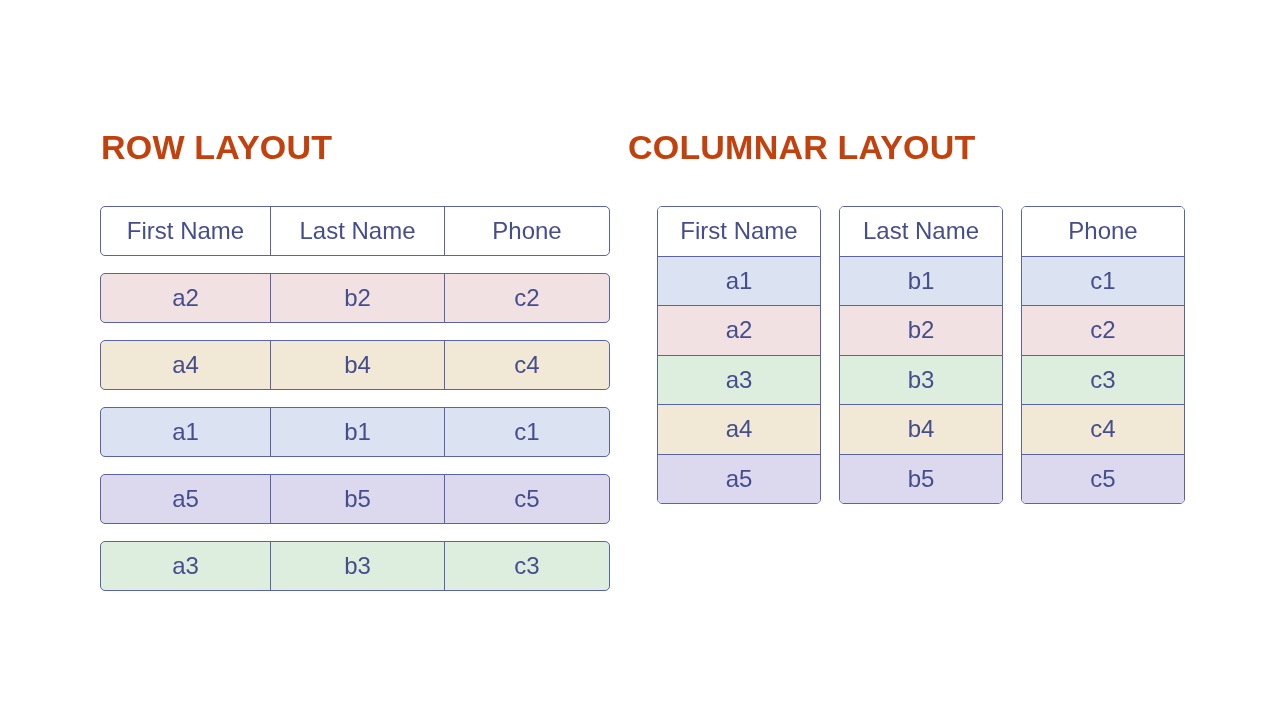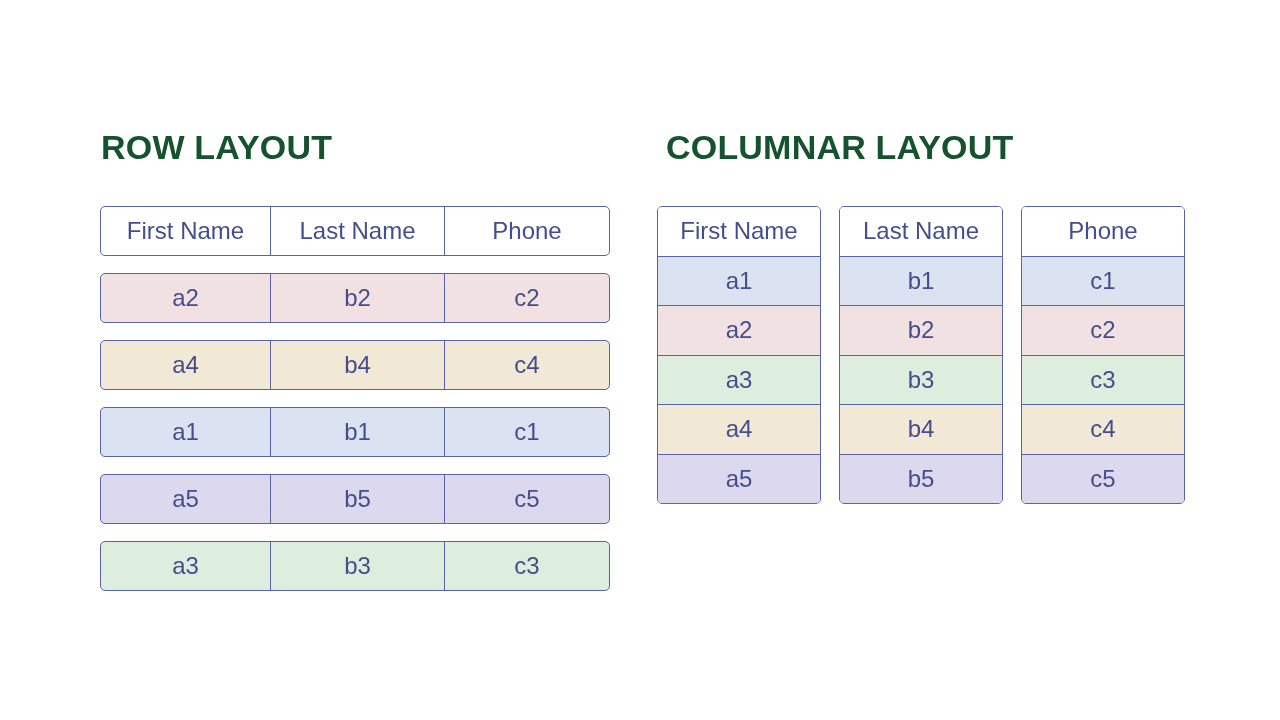--- a/index.html
+++ b/index.html
@@ -1,32 +1,32 @@
 <!DOCTYPE html>
 <html><head>
 <meta charset="utf-8">
 <style>
   html,body{margin:0;padding:0;background:#ffffff;}
   body{width:1280px;height:720px;position:relative;overflow:hidden;font-family:"Liberation Sans",sans-serif;}
-  .title{position:absolute;top:128px;font-size:34px;font-weight:bold;color:#14532d;letter-spacing:0.2px;text-align:center;}
+  .title{position:absolute;top:128px;font-size:34px;font-weight:bold;color:#c2410c;letter-spacing:0.2px;text-align:center;}
   .row{position:absolute;left:100px;width:508px;height:48px;border:1.5px solid #5a63a6;border-radius:5px;display:flex;overflow:hidden;}
   .row .cell{display:flex;align-items:center;justify-content:center;font-size:24px;color:#454e8c;border-right:1.5px solid #5a63a6;}
   .row .cell:last-child{border-right:none;}
   .c1{width:169px;}
   .c2{width:173px;}
   .c3{flex:1;}
   .col{position:absolute;top:206px;width:162px;border:1.5px solid #5a63a6;border-radius:5px;overflow:hidden;}
   .col .cell{height:48.5px;display:flex;align-items:center;justify-content:center;font-size:24px;color:#454e8c;border-bottom:1.5px solid #5a63a6;}
   .col .cell:last-child{border-bottom:none;}
 </style>
 </head>
 <body>
 
 <div class="title" style="left:101px;">ROW LAYOUT</div>
-<div class="title" style="left:666px;">COLUMNAR LAYOUT</div>
+<div class="title" style="left:628px;">COLUMNAR LAYOUT</div>
 
 <div>
   <div class="row" style="top:206px;background:#ffffff;">
     <div class="cell c1">First Name</div>
     <div class="cell c2">Last Name</div>
     <div class="cell c3">Phone</div>
   </div>
   <div class="row" style="top:273px;background:#f2e1e2;">
     <div class="cell c1">a2</div>
     <div class="cell c2">b2</div>

